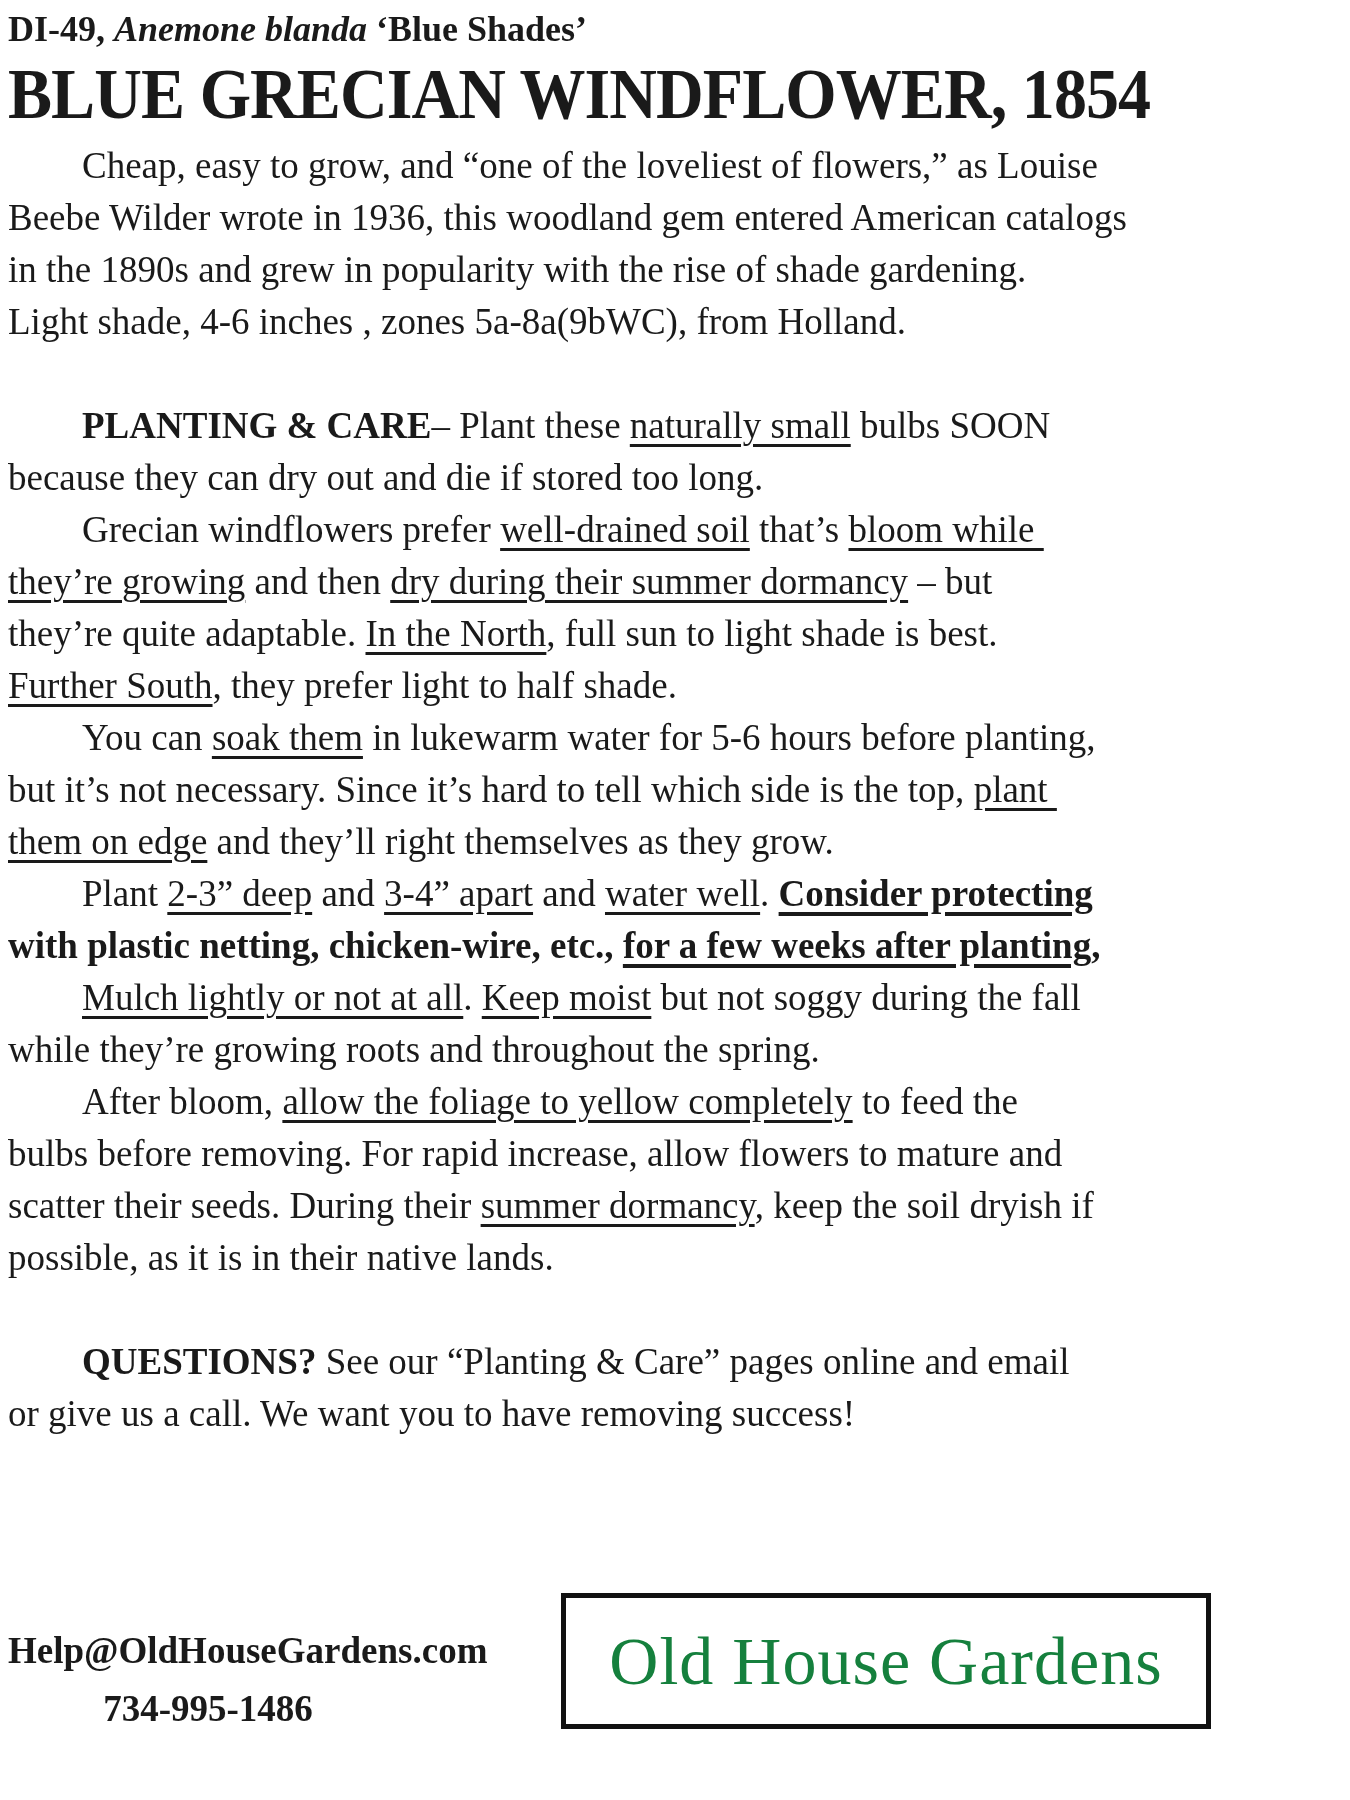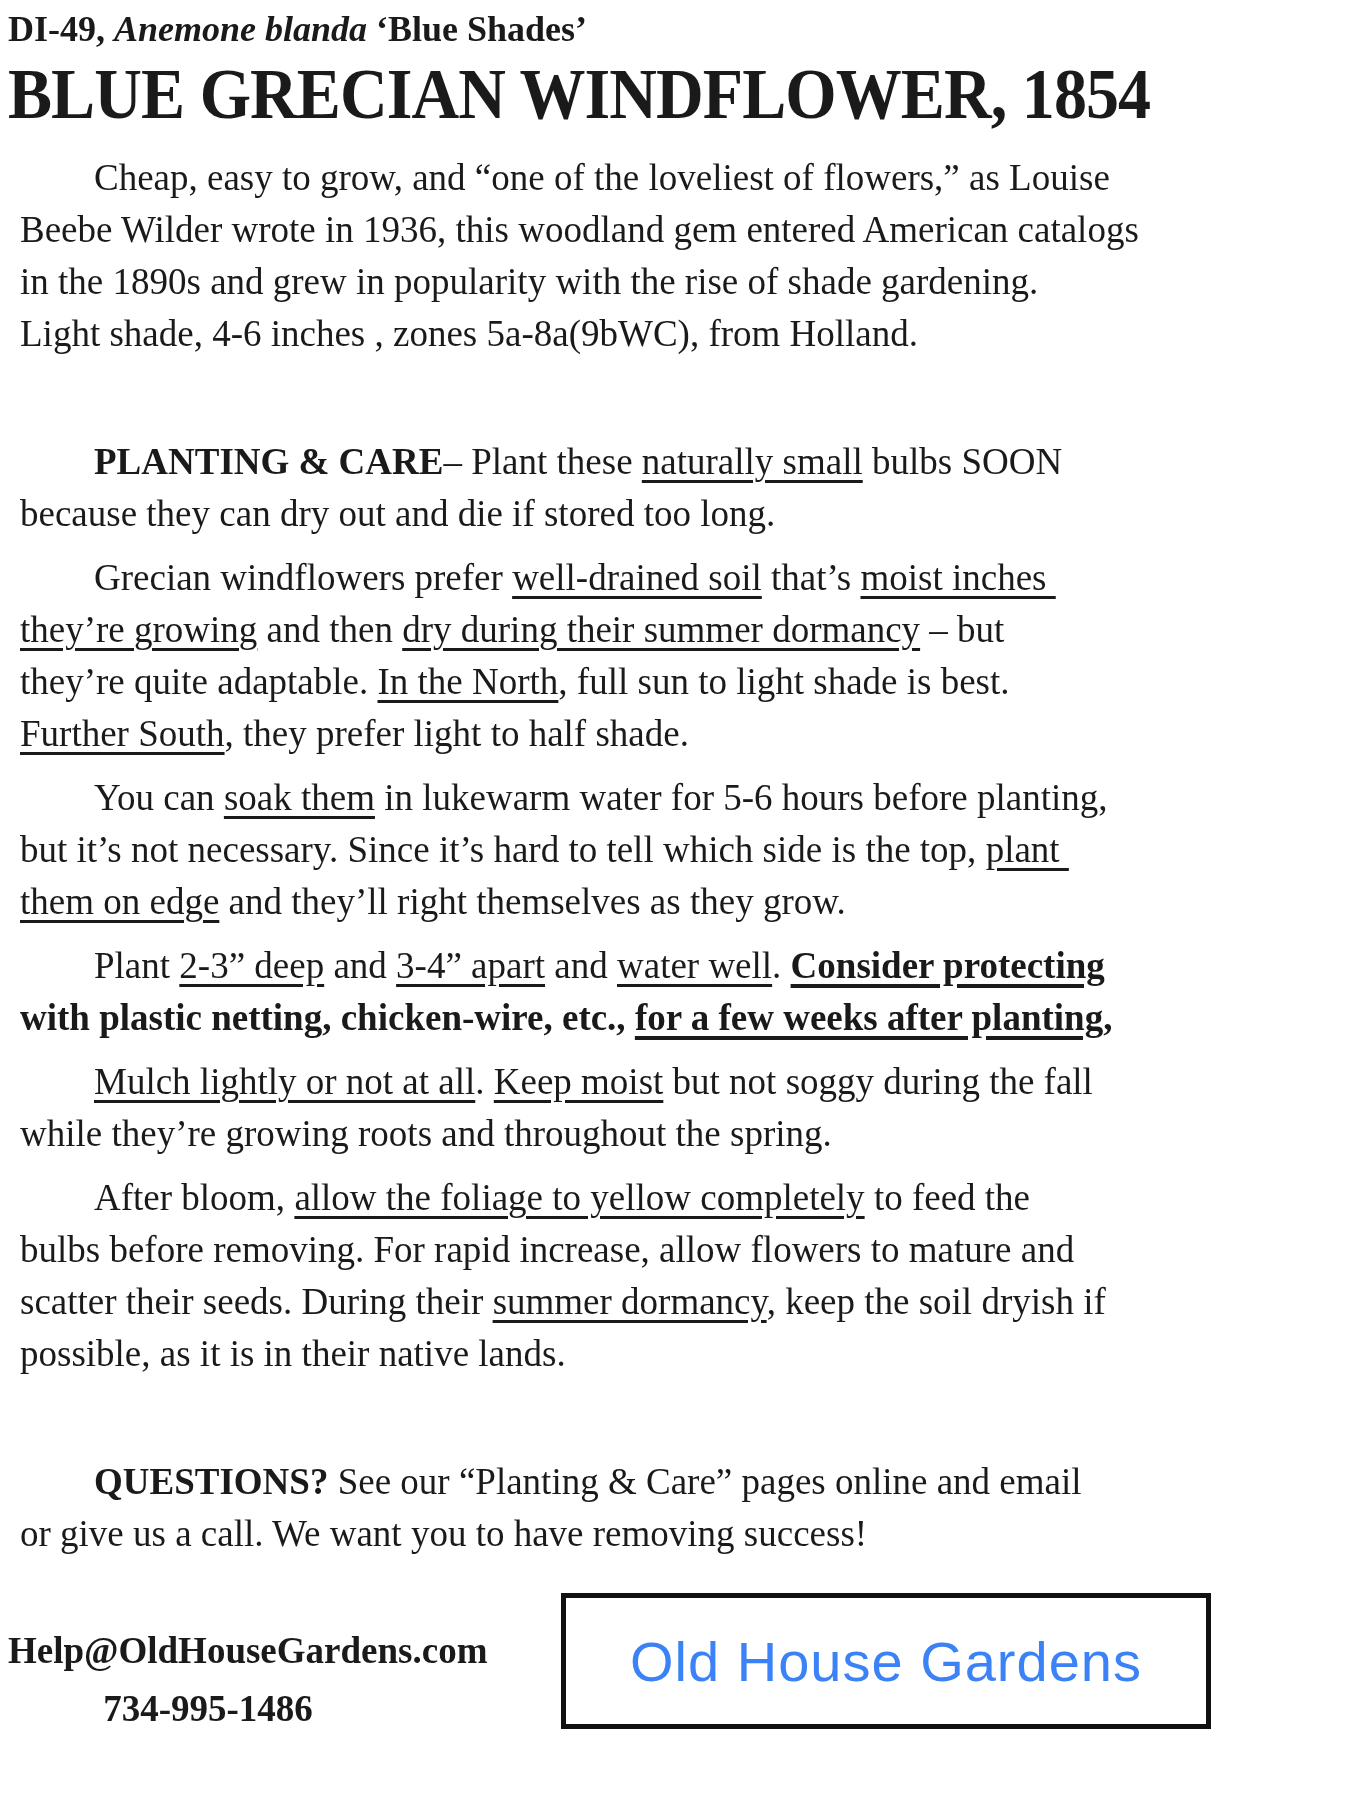--- a/index.html
+++ b/index.html
@@ -35,21 +35,21 @@
     letter-spacing: -1px;
   }
   .doc-body {
     position: absolute;
     left: 8px;
     top: 140px;
     width: 1330px;
     font-size: 37px;
     line-height: 52px;
   }
-  .paragraph { margin: 12px; }
+  .paragraph { margin: 0; }
   .line { white-space: pre; height: 52px; }
   .line.indent { padding-left: 74px; }
   .spacer { height: 52px; }
   .b { font-weight: bold; }
   .i { font-style: italic; }
   .u {
     text-decoration: underline;
     text-decoration-thickness: 3px;
     text-underline-offset: 6px;
   }
@@ -70,25 +70,25 @@
     left: 561px;
     top: 1593px;
     width: 640px;
     height: 126px;
     border: 5px solid #111111;
     display: flex;
     align-items: center;
     justify-content: center;
   }
   .logo-text {
-    font-family: Liberation Sans, sans-serif;
-    font-size: 56px;
+    font-family: Liberation Serif, serif;
+    font-size: 68px;
     letter-spacing: 1px;
     white-space: pre;
-    color: #3b82f6;
+    color: #15803d;
   }
 </style>
 </head>
 <body>
 
 <div class="page">
 
   <div class="code-line"><span class="b">DI-49, </span><span class="b i">Anemone blanda</span><span class="b"> ‘Blue Shades’</span></div>
 
   <div class="doc-title">BLUE GRECIAN WINDFLOWER, 1854</div>
@@ -99,21 +99,21 @@
         <div class="line"><span>Beebe Wilder wrote in 1936, this woodland gem entered American catalogs</span></div>
         <div class="line"><span>in the 1890s and grew in popularity with the rise of shade gardening.</span></div>
         <div class="line"><span>Light shade, 4-6 inches , zones 5a-8a(9bWC), from Holland.</span></div>
       </div>
       <div class="spacer"></div>
       <div class="paragraph">
         <div class="line indent"><span class="b">PLANTING &amp; CARE</span><span>– Plant these </span><span class="u">naturally small</span><span> bulbs SOON</span></div>
         <div class="line"><span>because they can dry out and die if stored too long.</span></div>
       </div>
       <div class="paragraph">
-        <div class="line indent"><span>Grecian windflowers prefer </span><span class="u">well-drained soil</span><span> that’s </span><span class="u">moist inches </span></div>
+        <div class="line indent"><span>Grecian windflowers prefer </span><span class="u">well-drained soil</span><span> that’s </span><span class="u">bloom while </span></div>
         <div class="line"><span class="u">they’re growing</span><span> and then </span><span class="u">dry during their summer dormancy</span><span> – but</span></div>
         <div class="line"><span>they’re quite adaptable. </span><span class="u">In the North</span><span>, full sun to light shade is best.</span></div>
         <div class="line"><span class="u">Further South</span><span>, they prefer light to half shade.</span></div>
       </div>
       <div class="paragraph">
         <div class="line indent"><span>You can </span><span class="u">soak them</span><span> in lukewarm water for 5-6 hours before planting,</span></div>
         <div class="line"><span>but it’s not necessary. Since it’s hard to tell which side is the top, </span><span class="u">plant </span></div>
         <div class="line"><span class="u">them on edge</span><span> and they’ll right themselves as they grow.</span></div>
       </div>
       <div class="paragraph">

